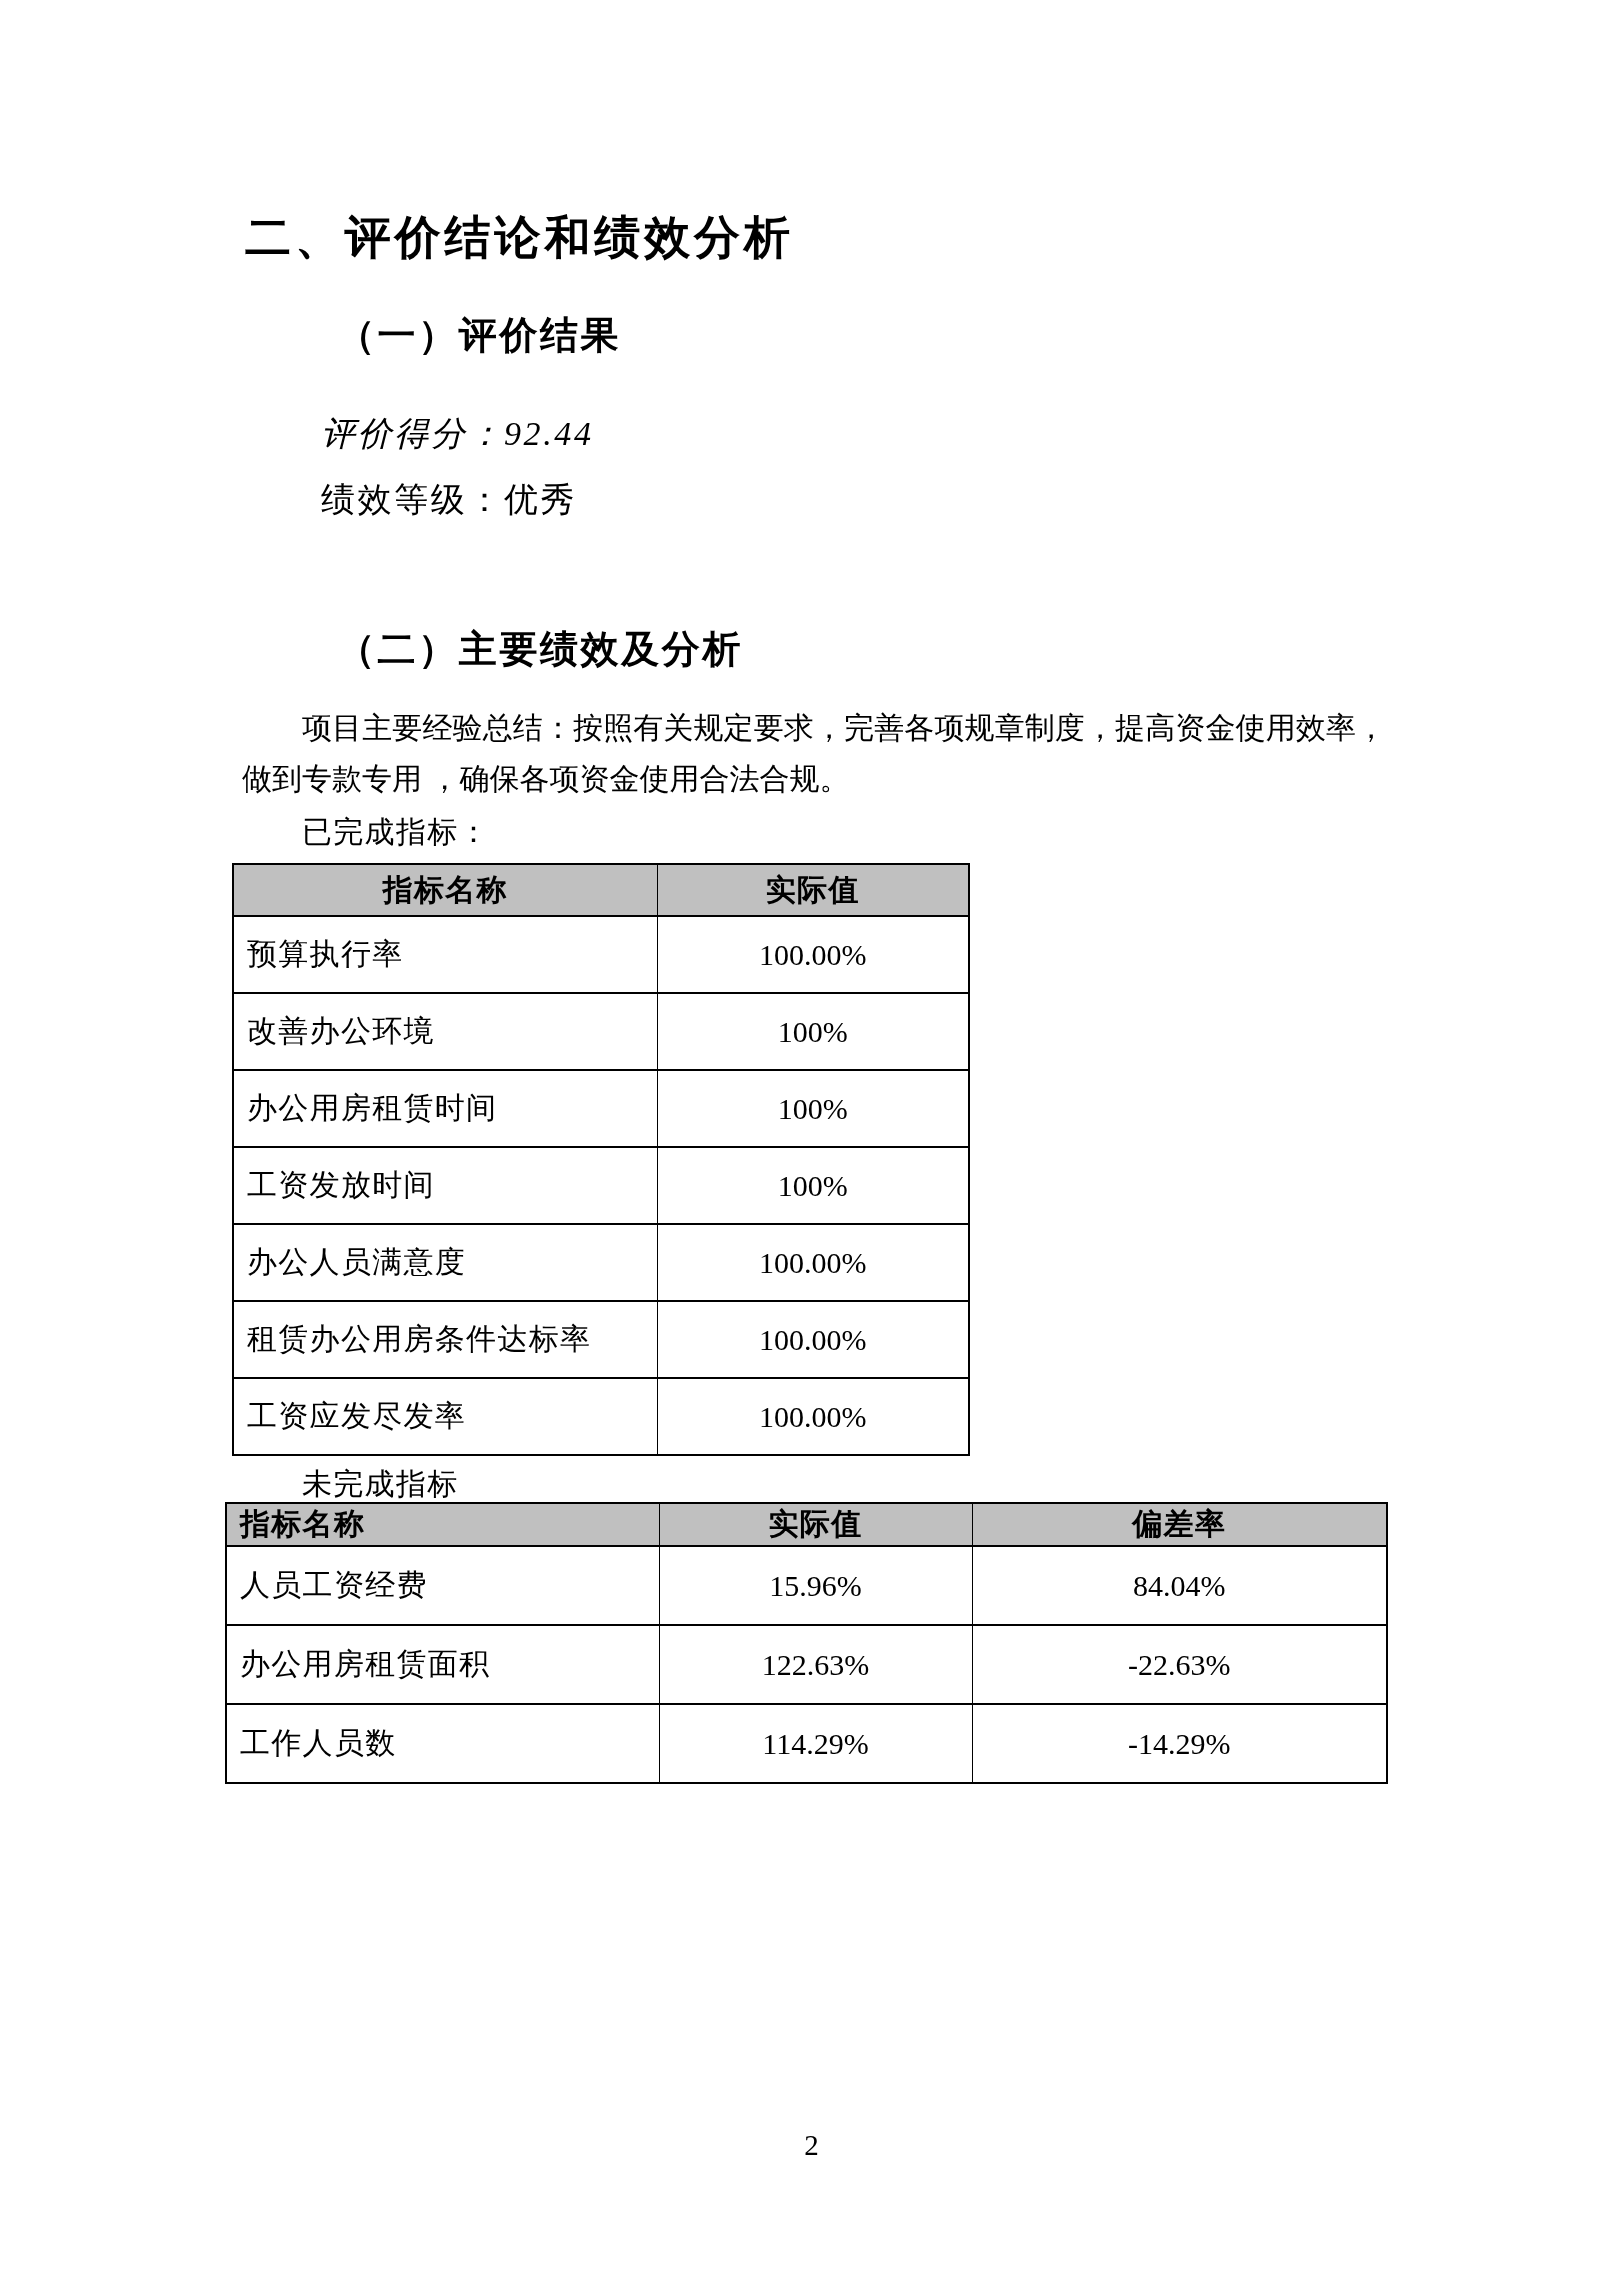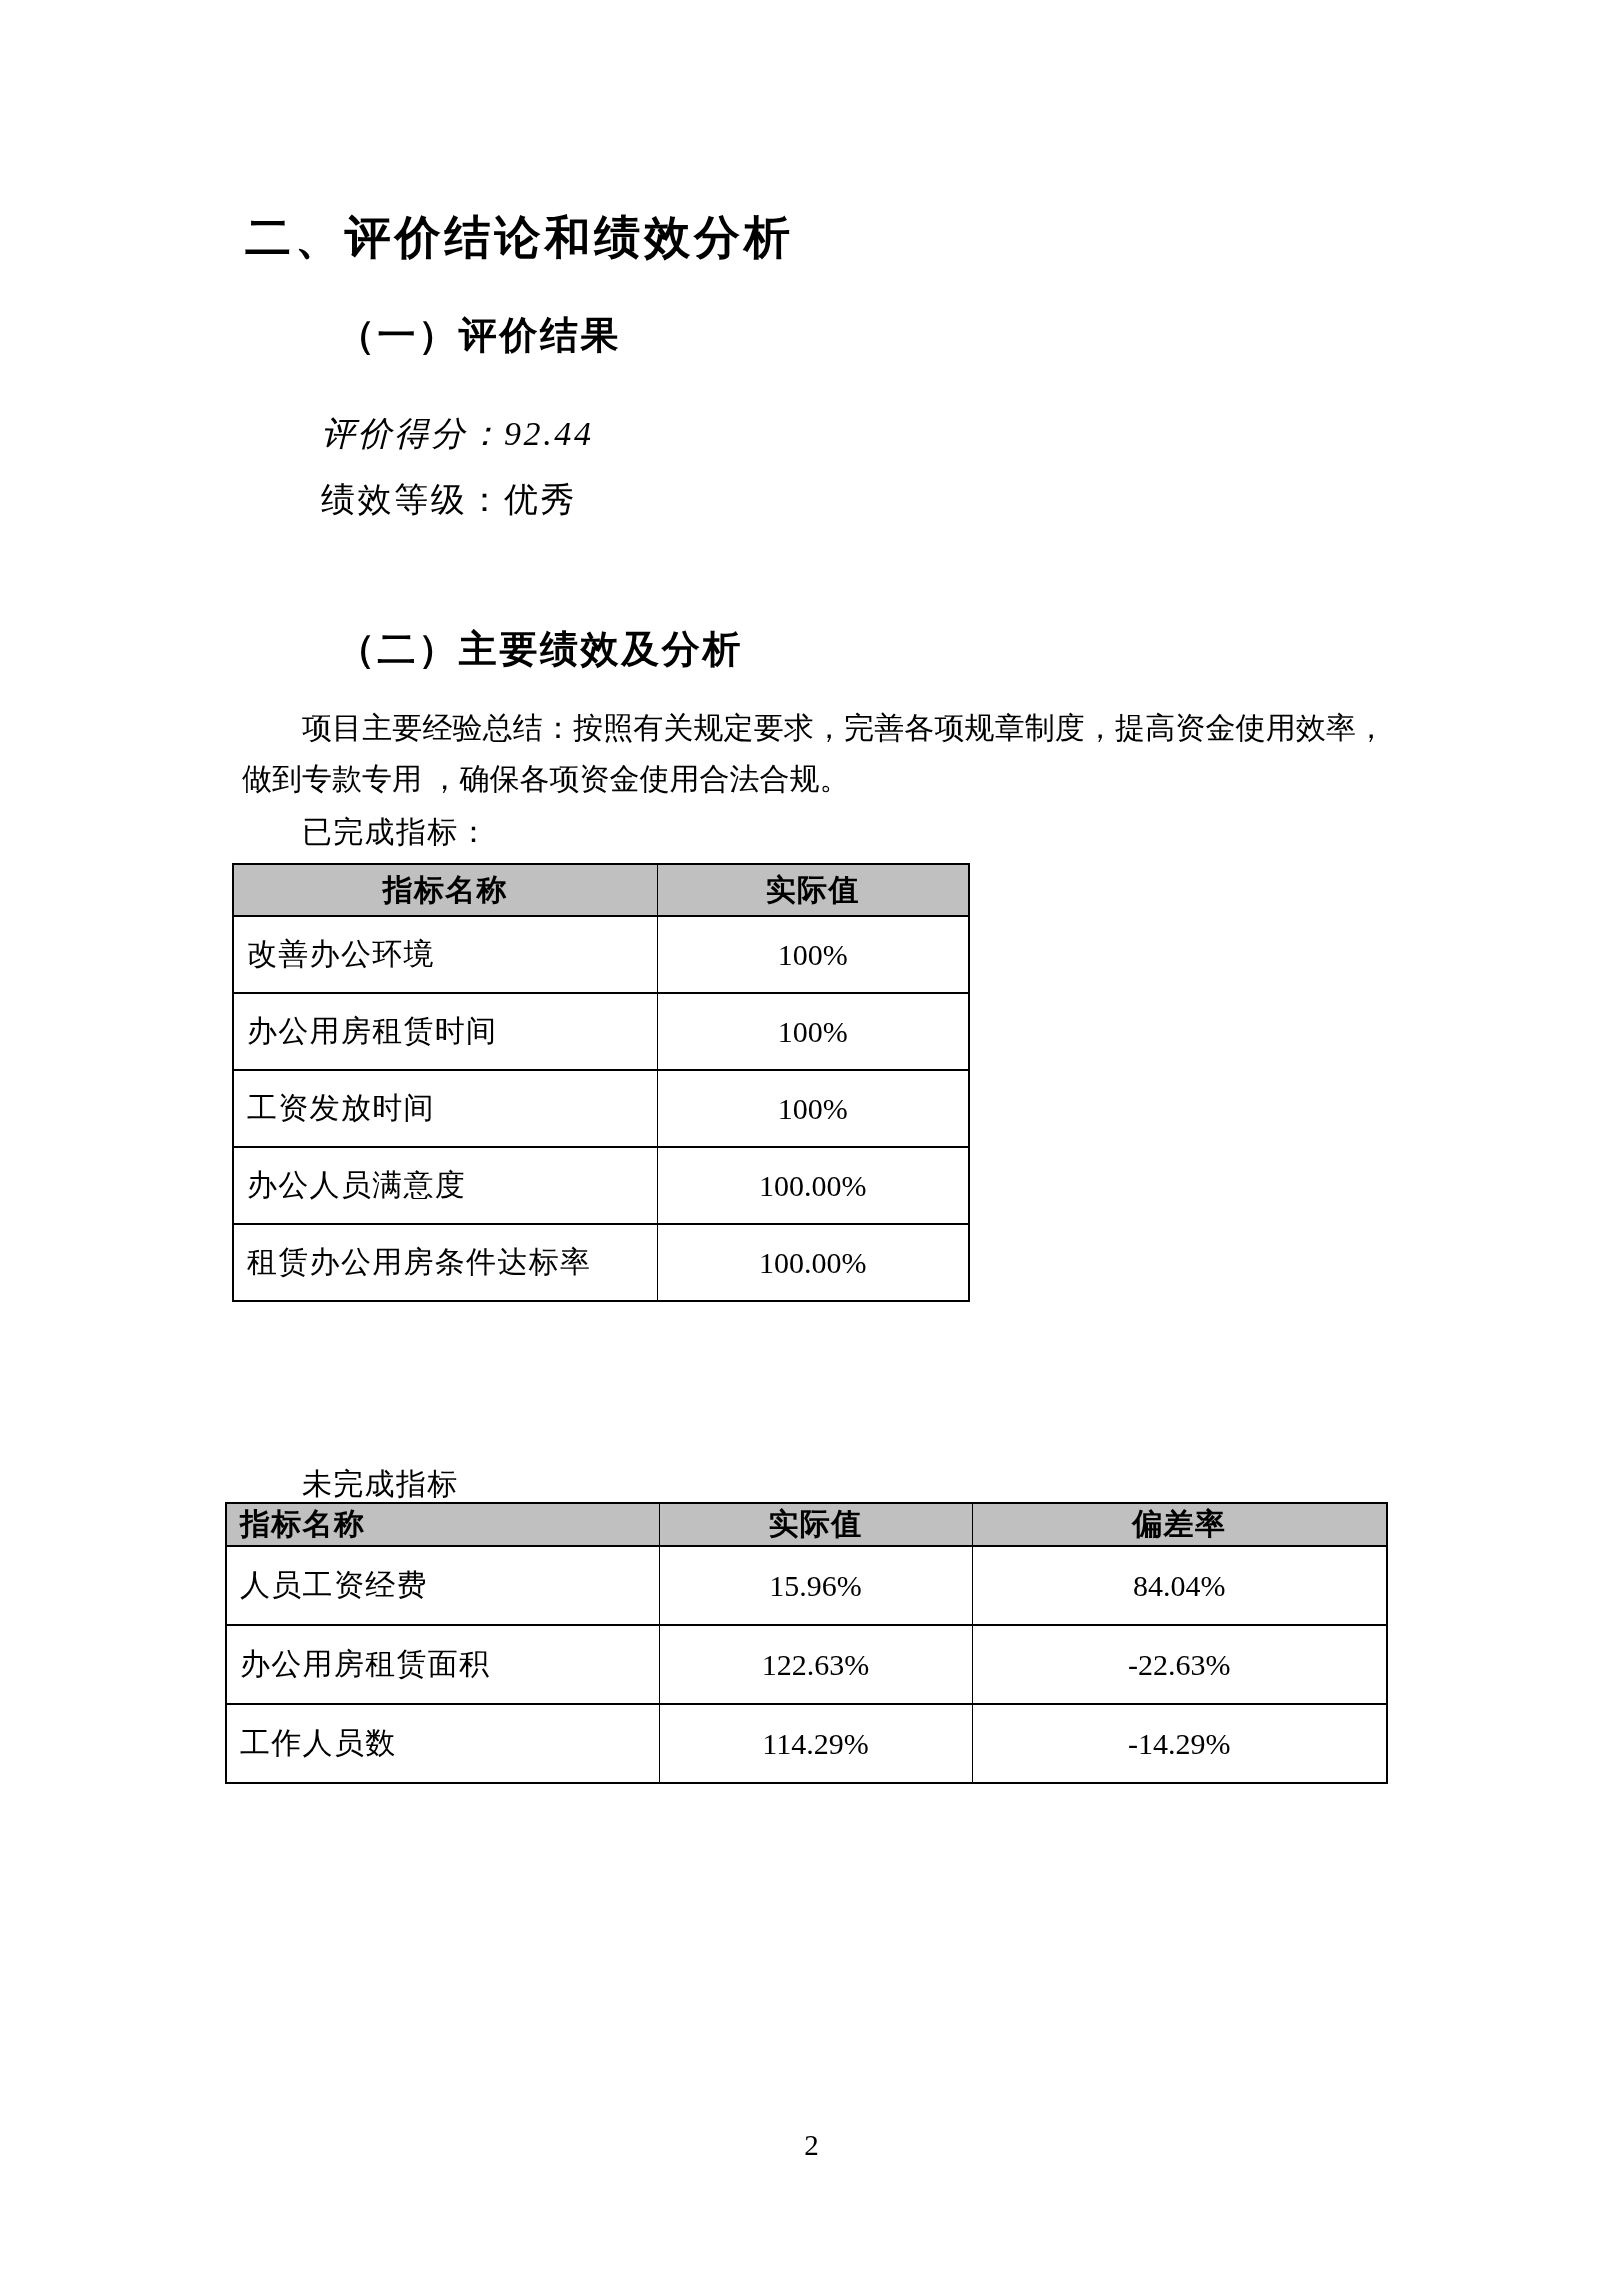--- a/index.html
+++ b/index.html
@@ -125,37 +125,45 @@
         <col style="width:312px">
       </colgroup>
     <thead>
       <tr>
         <th class="cell-center">指标名称</th>
         <th class="cell-center">实际值</th>
       </tr>
     </thead>
     <tbody>
       <tr>
+        <td class="cell-name">预算执行率</td>
+        <td class="cell-center">100.00%</td>
+      </tr>
+      <tr>
         <td class="cell-name">改善办公环境</td>
         <td class="cell-center">100%</td>
       </tr>
       <tr>
         <td class="cell-name">办公用房租赁时间</td>
         <td class="cell-center">100%</td>
       </tr>
       <tr>
         <td class="cell-name">工资发放时间</td>
         <td class="cell-center">100%</td>
       </tr>
       <tr>
         <td class="cell-name">办公人员满意度</td>
         <td class="cell-center">100.00%</td>
       </tr>
       <tr>
         <td class="cell-name">租赁办公用房条件达标率</td>
+        <td class="cell-center">100.00%</td>
+      </tr>
+      <tr>
+        <td class="cell-name">工资应发尽发率</td>
         <td class="cell-center">100.00%</td>
       </tr>
     </tbody>
   </table>
 
   <p class="table-label uncompleted-label">未完成指标</p>
 
   <table class="indicators t2">
     <colgroup>
         <col style="width:433px">

